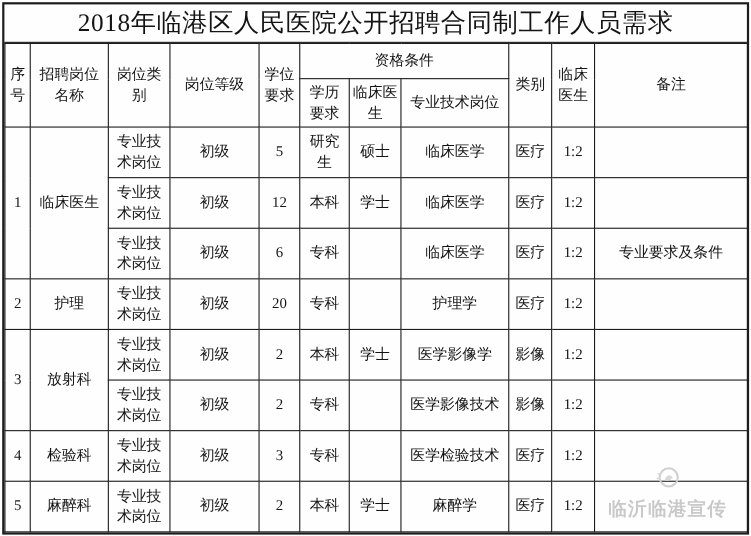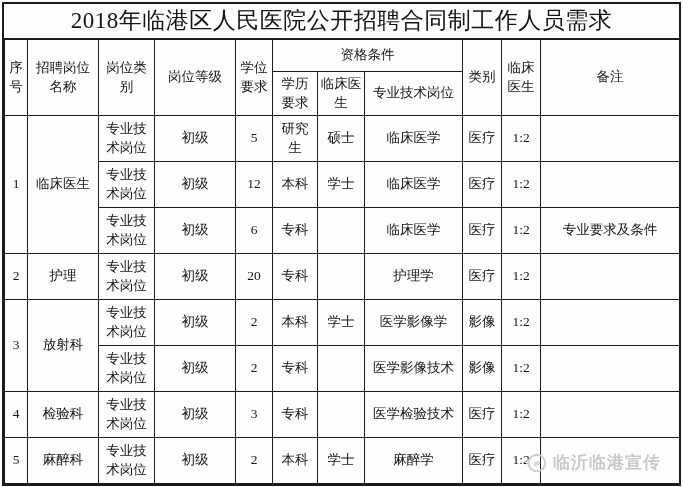--- a/index.html
+++ b/index.html
@@ -53,20 +53,21 @@
     display: flex;
     align-items: center;
     gap: 6px;
     color: #c9c9c9;
     font-size: 17px;
     font-weight: bold;
     letter-spacing: 1px;
     text-shadow: 1px 1px 0 #ffffff;
     pointer-events: none;
     white-space: nowrap;
+    flex-direction: column;
   }
   .watermark svg { display: block; }
 </style>
 </head>
 <body>
 
 <div class="sheet">
 
   <div class="title">2018年临港区人民医院公开招聘合同制工作人员需求</div>
 

